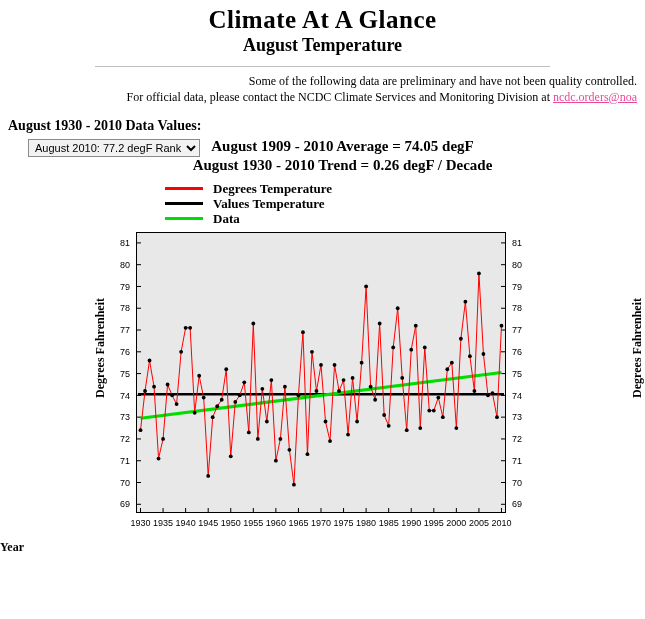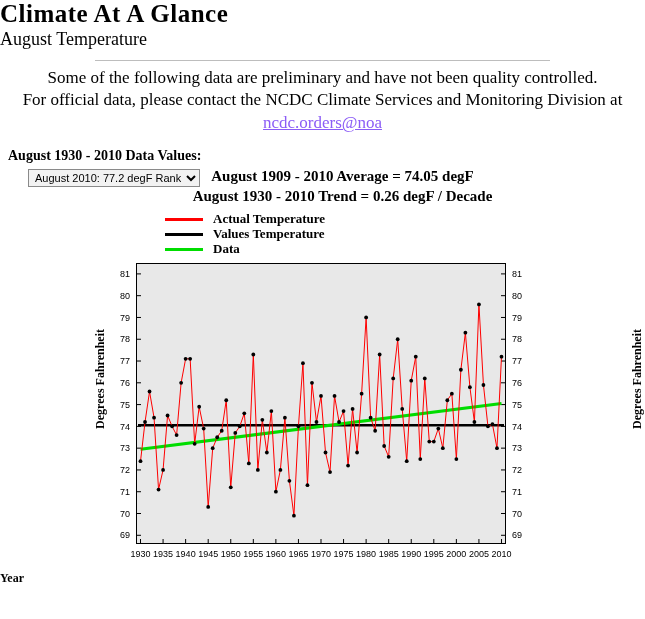--- a/index.html
+++ b/index.html
@@ -9,51 +9,52 @@
   }
   body {
     width: 645px;
     height: 619px;
     font-family: "Liberation Serif", serif;
     color: #000;
     overflow: hidden;
     position: relative;
   }
   .title-block {
-    text-align: left;
+    text-align: center;
+    padding-top: 6px;
   }
   .title-main {
     font-size: 25px;
     font-weight: bold;
     letter-spacing: 0.5px;
     line-height: 1.12;
   }
   .title-sub1 {
     font-size: 18px;
-    font-weight: normal;
+    font-weight: bold;
     line-height: 1.25;
   }
   .title-sub2 {
     font-size: 18px;
     font-weight: bold;
     line-height: 1.25;
   }
   .divider {
     border: 0;
     border-top: 1px solid #bdbdbd;
     margin: 9px 95px 6px 95px;
   }
   .disclaimer {
-    text-align: center;
-    font-size: 17px;
+    text-align: right;
+    font-size: 12px;
     line-height: 1.35;
     padding: 0 8px;
   }
   .disclaimer a {
-    color: #8b5cf6;
+    color: #ec4899;
     text-decoration: underline;
   }
   .values-label {
     font-size: 14px;
     font-weight: bold;
     margin: 13px 16px 0 8px;
   }
   .select-wrap {
     margin: 4px 0 0 28px;
   }
@@ -162,21 +163,21 @@
 </div>
 
 <div class="stats">
   <div>August 1909 - 2010 Average = 74.05 degF</div>
   <div>August 1930 - 2010 Trend = 0.26 degF / Decade</div>
 </div>
 
 <div class="legend">
   <div class="legend-row">
     <span class="legend-swatch" style="background:#ff0000"></span>
-    <span class="legend-label">Actual Temperature</span>
+    <span class="legend-label">Degrees Temperature</span>
   </div>
   <div class="legend-row">
     <span class="legend-swatch" style="background:#000000"></span>
     <span class="legend-label">Values Temperature</span>
   </div>
   <div class="legend-row">
     <span class="legend-swatch" style="background:#00dd00"></span>
     <span class="legend-label">Data</span>
   </div>
 </div>

